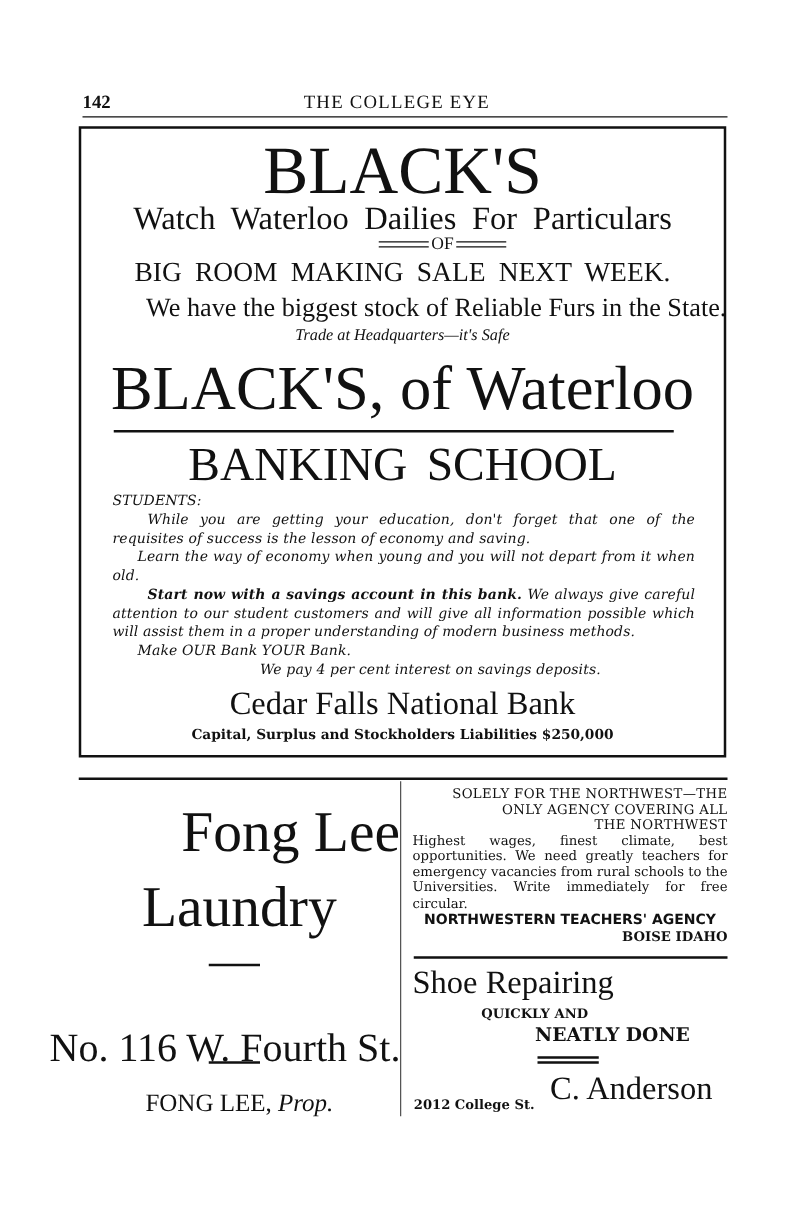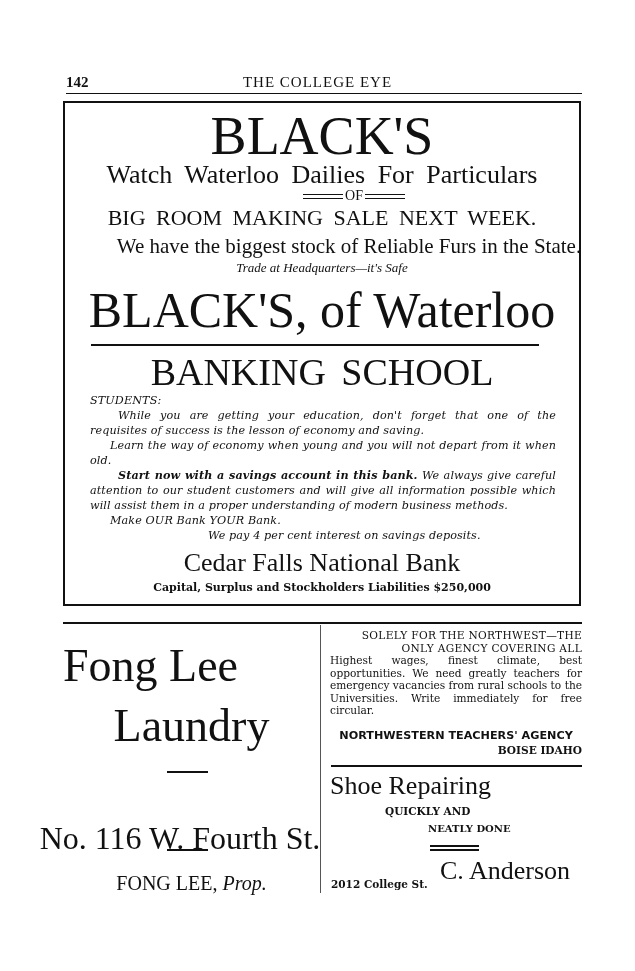--- a/index.html
+++ b/index.html
@@ -29,35 +29,35 @@
     .bank-title { left: 63px; width: 518px; top: 350px; font-size: 38px; line-height: 44px; text-align: center; word-spacing: 6px; }
     .bank-body { left: 90px; width: 466px; top: 393px; font-size: 11.2px; line-height: 15px; font-family: "DejaVu Serif", serif; letter-spacing: 0.1px; }
     .bank-body p { margin: 0; text-align: justify; font-style: italic; }
     .bank-body .ind { text-indent: 28px; }
     .bank-body .ind2 { text-indent: 20px; }
     .bank-body .rate { padding-left: 118px; }
     .bank-name { left: 63px; width: 518px; top: 547px; font-size: 26px; line-height: 32px; text-align: center; }
     .bank-cap { left: 63px; width: 518px; top: 581px; font-size: 11px; line-height: 14px; text-align: center; font-weight: bold; font-family: "DejaVu Serif", serif; }
 
     
-    .fong-title { left: 63px; width: 257px; top: 640px; font-size: 46px; line-height: 52px; text-align: left; }
+    .fong-title { left: 63px; width: 257px; top: 640px; font-size: 46px; line-height: 52px; text-align: right; }
     .fong-title2 { left: 63px; width: 257px; top: 700px; font-size: 46px; line-height: 52px; text-align: center; }
     .fong-addr { left: 30px; width: 300px; top: 822px; font-size: 32px; line-height: 32px; text-align: center; }
     .fong-prop { left: 63px; width: 257px; top: 870px; font-size: 20px; line-height: 26px; text-align: center; }
     .fong-prop i { font-style: italic; }
 
     .nw-block { left: 330px; width: 252px; top: 629px; font-size: 10.6px; line-height: 12.5px; font-family: "DejaVu Serif", serif; }
     .nw-head { text-align: right; font-weight: normal; letter-spacing: 0.3px; }
     .nw-body { text-align: justify; margin-top: 0; }
     .nw-agency { left: 330px; width: 252px; top: 729px; font-size: 11.2px; line-height: 14px; font-weight: bold; font-family: "DejaVu Sans", sans-serif; text-align: center; }
     .nw-city { left: 330px; width: 252px; top: 743px; font-size: 10.6px; line-height: 14px; font-weight: bold; font-family: "DejaVu Serif", serif; text-align: right; }
 
     .shoe-title { left: 330px; width: 252px; top: 770px; font-size: 26px; line-height: 32px; }
     .shoe-quick { left: 385px; top: 805px; font-size: 10.5px; line-height: 13px; font-weight: bold; font-family: "DejaVu Serif", serif; }
-    .shoe-neat { left: 428px; top: 822px; font-size: 10px; line-height: 13px; font-weight: bold; font-family: "DejaVu Serif", serif; }
+    .shoe-neat { left: 428px; top: 822px; font-size: 15px; line-height: 13px; font-weight: bold; font-family: "DejaVu Serif", serif; }
     .shoe-name { left: 440px; width: 150px; top: 855px; font-size: 26px; line-height: 32px; }
     .shoe-addr { left: 331px; top: 877px; font-size: 10.5px; line-height: 14px; font-weight: bold; font-family: "DejaVu Serif", serif; }
   </style>
 </head>
 <body>
 
 <div class="abs" id="page-num">142</div>
 <div class="abs" id="running-head">THE COLLEGE EYE</div>
 <div class="rule" style="left:66px; top:93px; width:516px; height:1px;"></div>
 
@@ -92,20 +92,21 @@
 <div class="abs fong-title">Fong Lee</div>
 <div class="abs fong-title2">Laundry</div>
 <div class="rule" style="left:167px; top:771px; width:41px; height:1.5px;"></div>
 <div class="abs fong-addr">No. 116 W. Fourth St.</div>
 <div class="rule" style="left:167px; top:849px; width:41px; height:1.5px;"></div>
 <div class="abs fong-prop"><span>FONG LEE, </span><i>Prop.</i></div>
 
 <div class="abs nw-block">
   <div class="nw-head">SOLELY FOR THE NORTHWEST—THE</div>
   <div class="nw-head">ONLY AGENCY COVERING ALL</div>
+  <div class="nw-head">THE NORTHWEST</div>
   <div class="nw-body">Highest wages, finest climate, best opportunities. We need greatly teachers for emergency vacancies from rural schools to the Universities. Write immediately for free circular.</div>
 </div>
 <div class="abs nw-agency">NORTHWESTERN TEACHERS' AGENCY</div>
 <div class="abs nw-city">BOISE IDAHO</div>
 <div class="rule" style="left:331px; top:765px; width:251px; height:2px;"></div>
 
 <div class="abs shoe-title">Shoe Repairing</div>
 <div class="abs shoe-quick">QUICKLY AND</div>
 <div class="abs shoe-neat">NEATLY DONE</div>
 <div class="rule" style="left:430px; top:845px; width:49px; height:1.5px;"></div>

